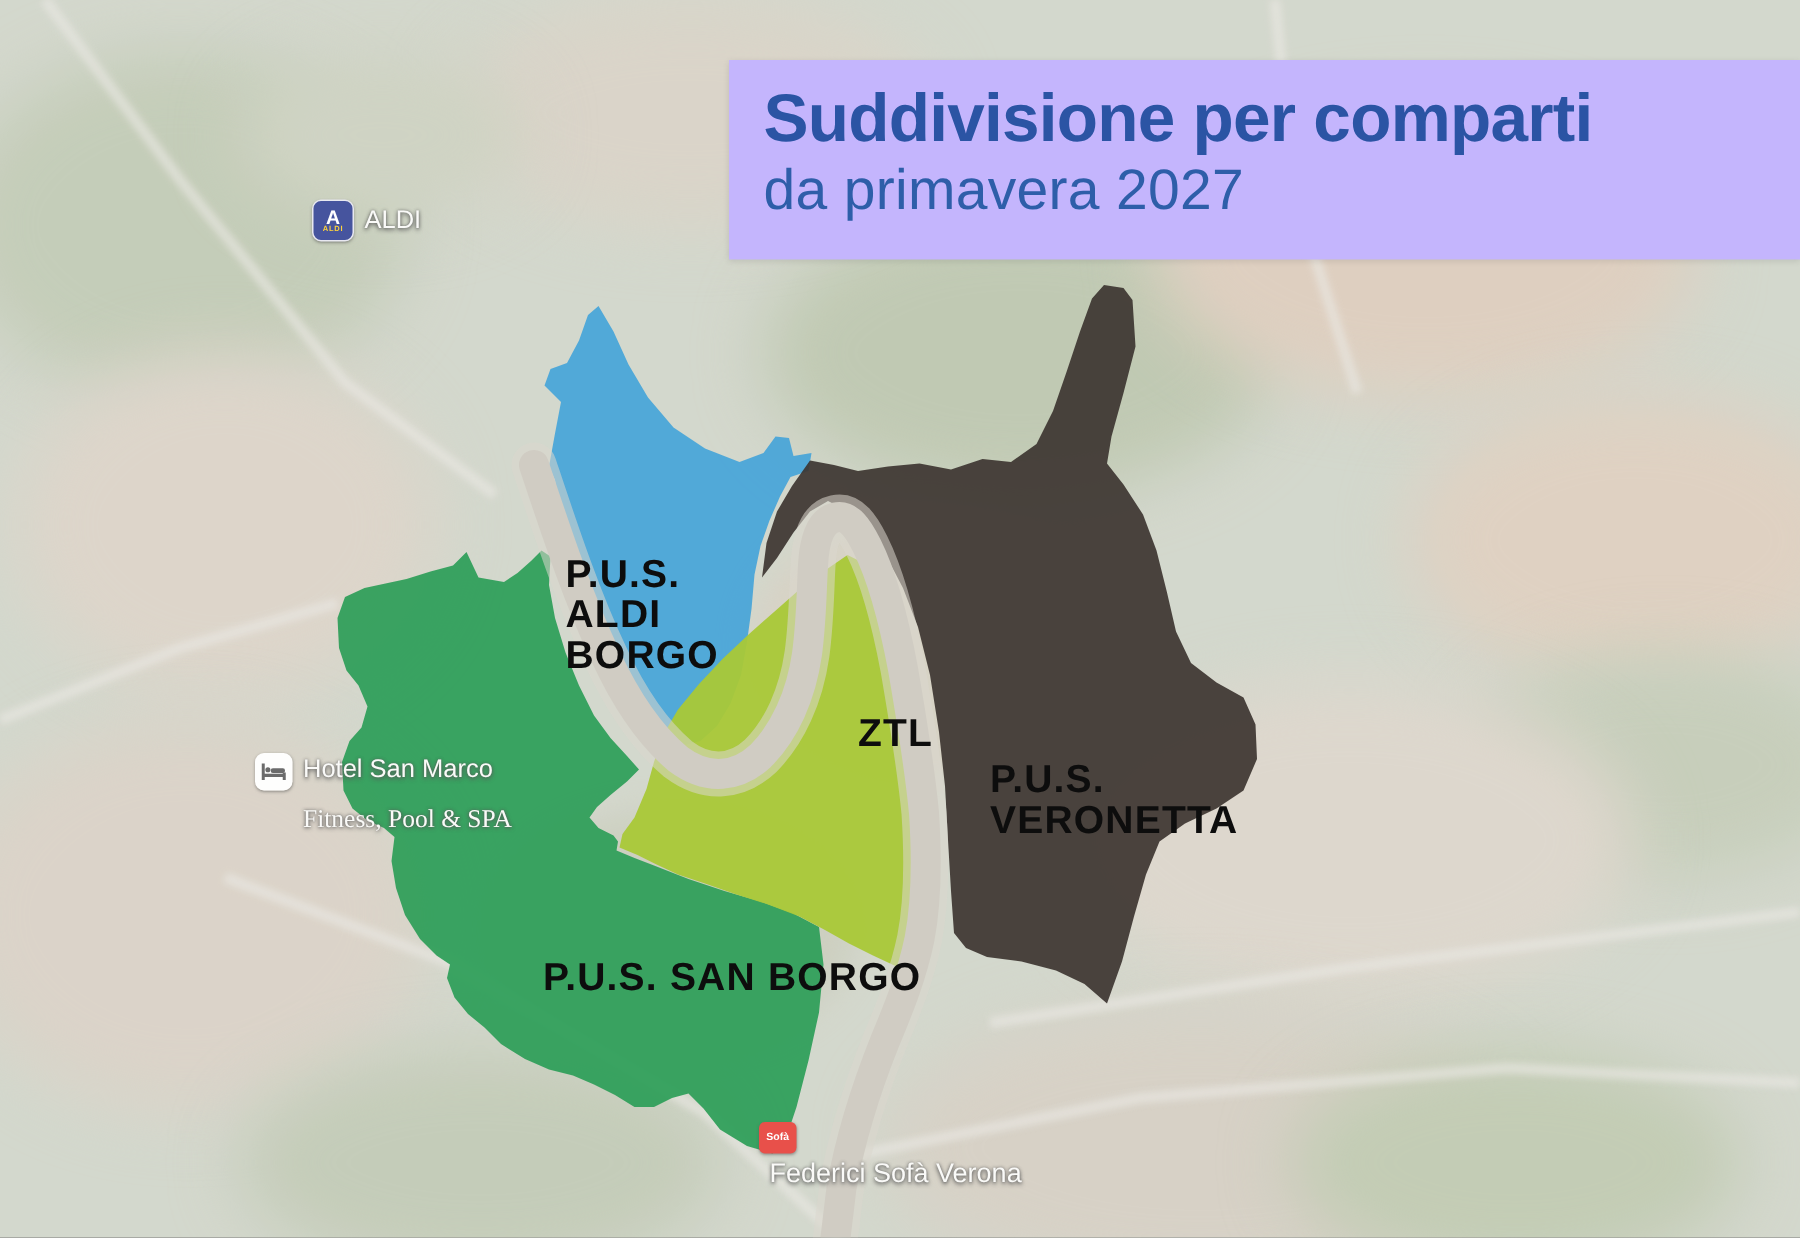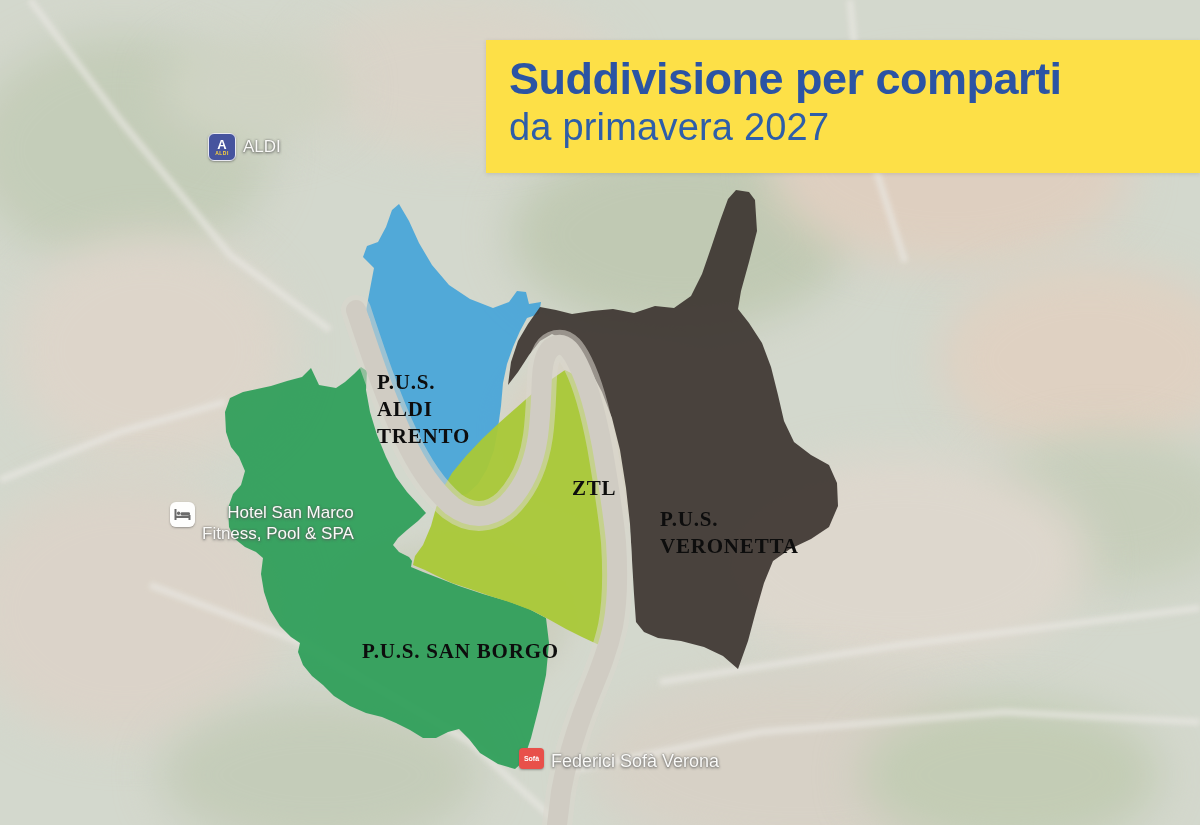--- a/index.html
+++ b/index.html
@@ -9,36 +9,36 @@
     font-family:"Liberation Sans","DejaVu Sans",sans-serif;
   }
   svg.map{position:absolute;left:0;top:0;width:1200px;height:825px;display:block;}
   .blur-big{filter:blur(22px);}
   .blur-med{filter:blur(10px);}
   .blur-sm{filter:blur(2.5px);}
 
   
   .title-card{
     position:absolute;left:486px;top:40px;width:714px;height:133px;
-    background:#fde047;box-sizing:border-box;padding:14px 0 0 23px;
+    background:#c4b5fd;box-sizing:border-box;padding:14px 0 0 23px;
     box-shadow:0 1px 4px rgba(60,60,60,.15);
   }
   .title-card .title{
     font-size:45px;font-weight:bold;letter-spacing:-.5px;
     color:#2b54a4;line-height:1.12;white-space:nowrap;
   }
   .title-card .subtitle{
     font-size:38px;font-weight:normal;letter-spacing:.2px;
     color:#2e5ea9;line-height:1.1;margin-top:3px;white-space:nowrap;
   }
 
   
   .zone-label{
     position:absolute;color:#0d0d0d;font-weight:bold;
-    font-size:21px;line-height:27px;letter-spacing:.8px;white-space:nowrap;font-family:Liberation Serif, serif;
+    font-size:26px;line-height:27px;letter-spacing:.8px;white-space:nowrap;
   }
 
   
   .poi{position:absolute;display:flex;align-items:flex-start;}
   .poi .txt{
     color:#fafaf8;font-size:17px;line-height:21px;font-weight:normal;
     text-shadow:0 1px 3px rgba(90,90,90,.95),0 0 2px rgba(90,90,90,.7);
     white-space:nowrap;margin-left:7px;margin-top:3px;
   }
   .poi-icon{
@@ -110,47 +110,47 @@
   </svg>
 
   <div class="poi" style="left:208px;top:133px;">
     <div class="poi-icon aldi icon-col">
       <span class="glyph">A</span>
       <span class="word">ALDI</span>
     </div>
     <div class="txt">ALDI</div>
   </div>
 
-  <div class="poi" style="left:170px;top:502px;text-align:right;">
+  <div class="poi" style="left:170px;top:502px;">
     <div class="poi-icon hotel">
       <svg width="17" height="15" viewBox="0 0 17 15">
         <line x1="1.5" y1="2" x2="1.5" y2="13" stroke="#6b6b6b" stroke-width="2"></line>
         <circle cx="4.6" cy="6.2" r="1.7" fill="#6b6b6b"></circle>
         <rect x="6.5" y="5.2" width="9.5" height="3.2" rx="1.4" fill="#6b6b6b"></rect>
         <rect x="1.5" y="8.8" width="14.5" height="2.2" fill="#6b6b6b"></rect>
         <line x1="15.5" y1="8" x2="15.5" y2="13" stroke="#6b6b6b" stroke-width="2"></line>
       </svg>
     </div>
     <div>
       <div class="txt" style="margin-top:0;">Hotel San Marco</div>
-      <div class="txt" style="margin-top:0;">Fitness, Pool &amp; SPA</div>
+      <div class="txt" style="margin-top:12px;font-family:Liberation Serif, serif;">Fitness, Pool &amp; SPA</div>
     </div>
   </div>
 
-  <div class="poi" style="left:519px;top:748px;">
+  <div class="poi" style="left:506px;top:748px;flex-direction:column;">
     <div class="poi-icon sofa">
       <span class="word">Sofà</span>
     </div>
     <div class="txt" style="font-size:18px;">Federici Sofà Verona</div>
   </div>
 
   <div class="zone-label" style="left:377px;top:369px;">
     <div>P.U.S.</div>
     <div>ALDI</div>
-    <div>TRENTO</div>
+    <div>BORGO</div>
   </div>
 
   <div class="zone-label" style="left:536px;top:475px;margin-left:36px;">
     <div>ZTL</div>
   </div>
 
   <div class="zone-label" style="left:660px;top:506px;">
     <div>P.U.S.</div>
     <div>VERONETTA</div>
   </div>

